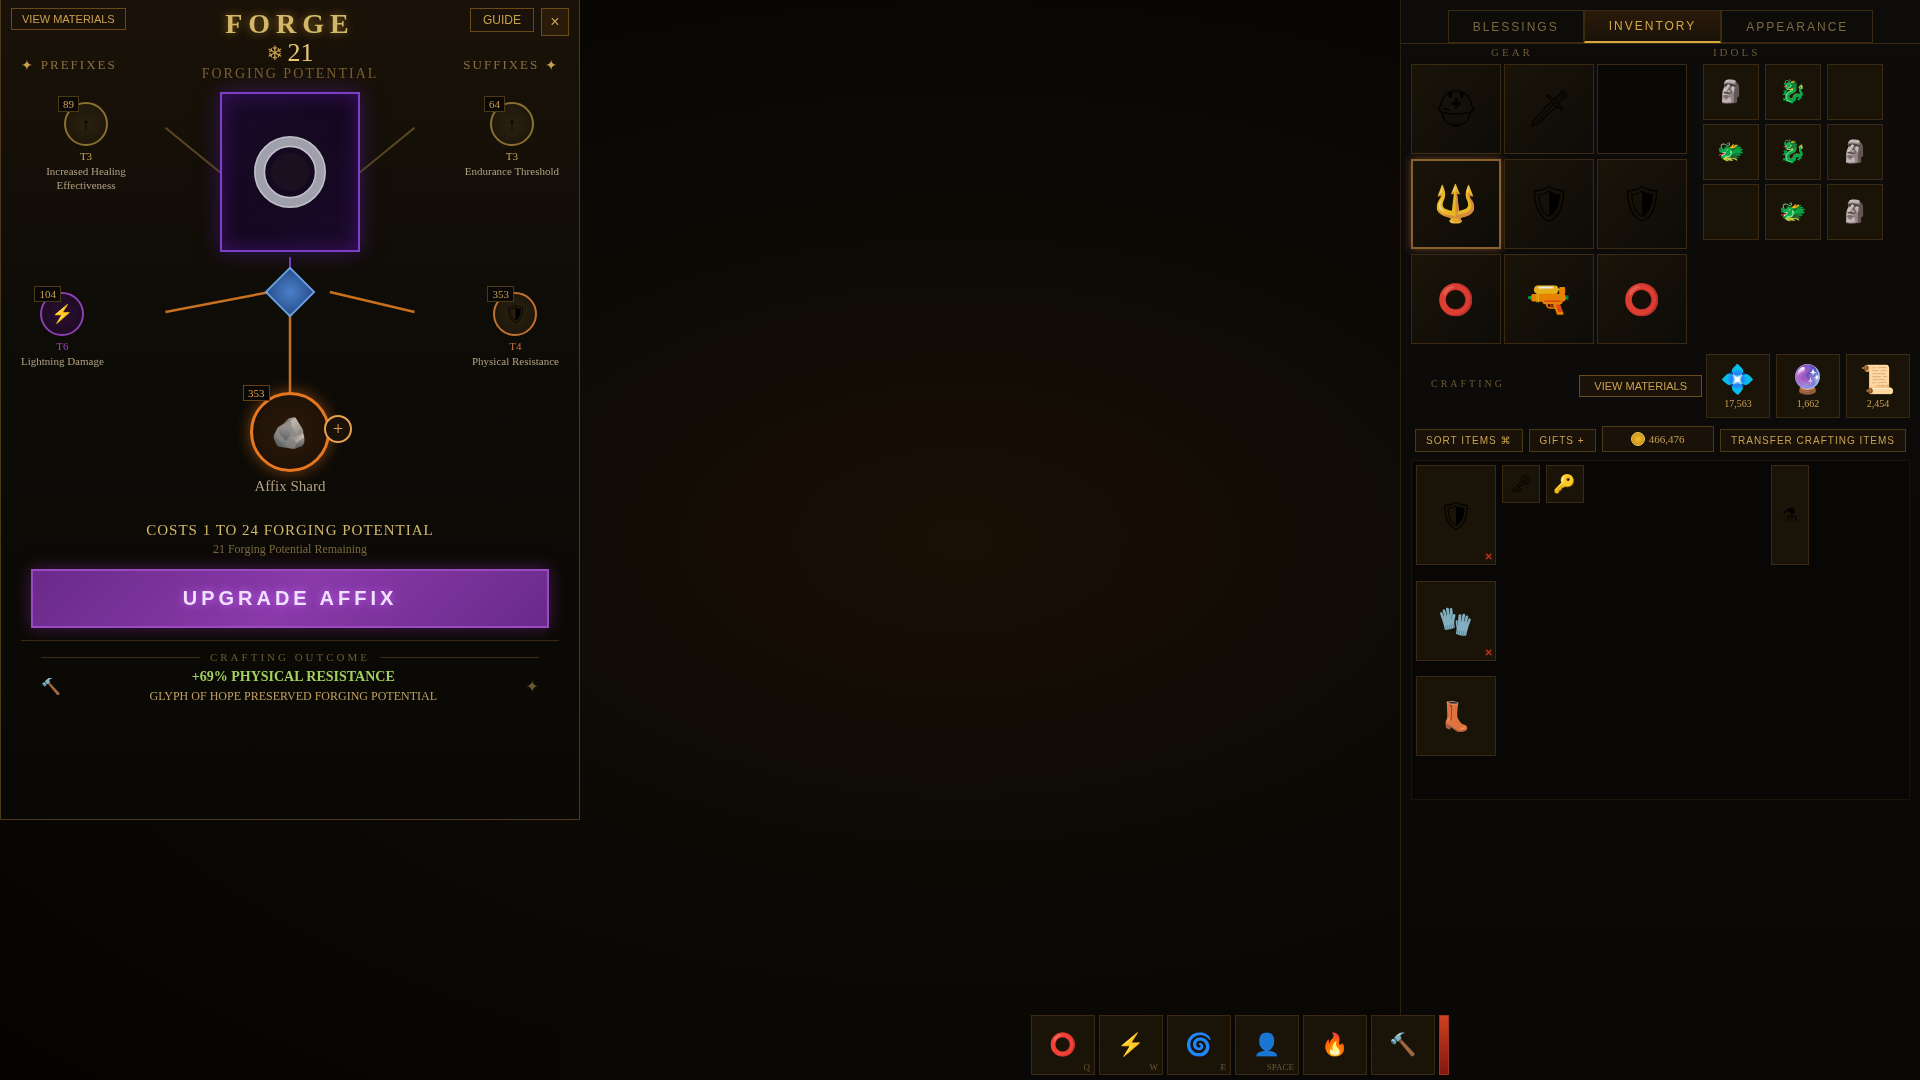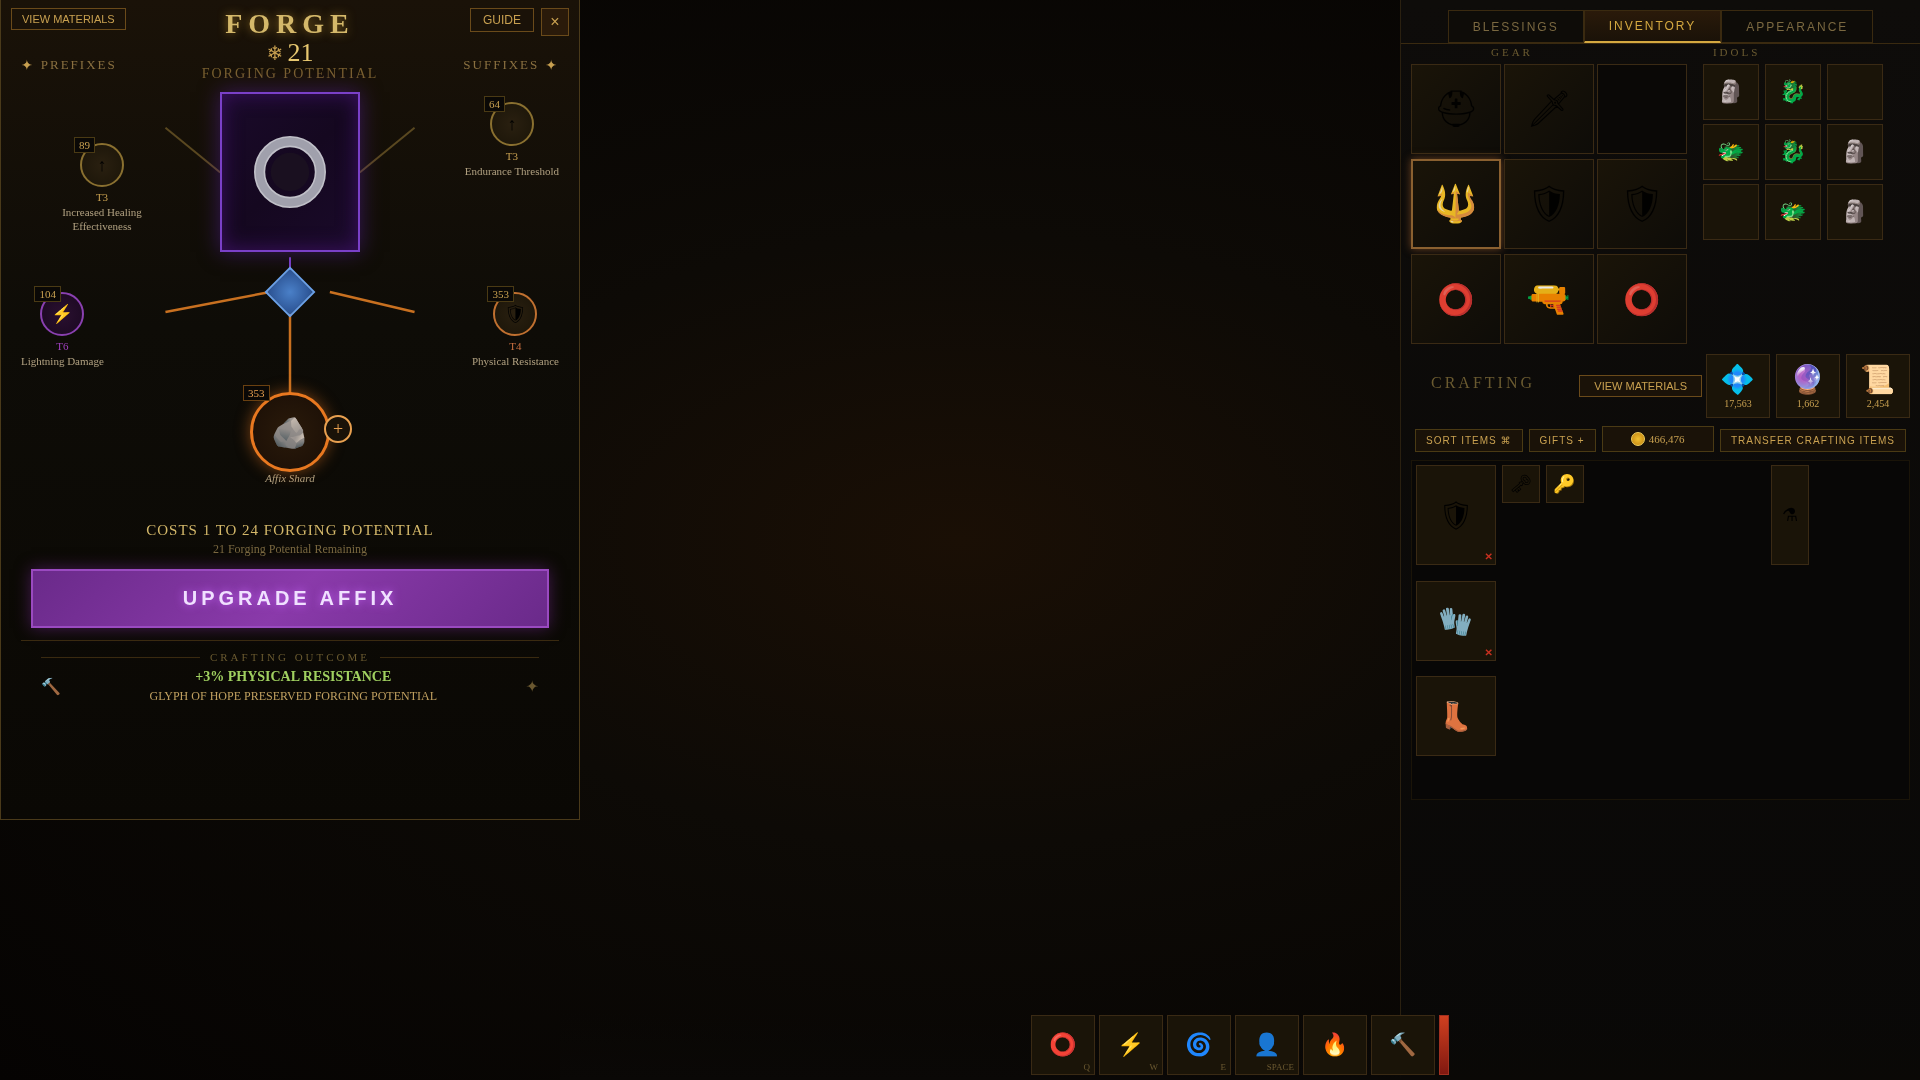--- a/index.html
+++ b/index.html
@@ -171,23 +171,22 @@
 
     
     .affix-node {
       position: absolute;
       display: flex;
       flex-direction: column;
       align-items: center;
     }
 
     .affix-node.top-left {
-      left: 16px;
+      left: 0;
       top: 10px;
-      margin-top: 41px;
     }
 
     .affix-node.top-right {
       right: 0;
       top: 10px;
     }
 
     .affix-node.bottom-left {
       left: 0;
       top: 200px;
@@ -300,24 +299,23 @@
       padding: 1px 4px;
       border: 1px solid #6a4010;
     }
 
     .shard-icon {
       font-size: 30px;
       filter: grayscale(0.3);
     }
 
     .shard-label {
-      font-size: 11px;
+      font-size: 15px;
       color: #b0a080;
-      margin-top: 0;
-      font-style: italic;
+      margin-top: 6px;
     }
 
     .add-btn {
       position: absolute;
       right: -25px;
       top: 20px;
       width: 28px;
       height: 28px;
       border-radius: 50%;
       border: 2px solid #e8a050;
@@ -500,21 +498,21 @@
       font-size: 22px;
     }
 
     
     .crafting-section {
       clear: both;
       margin-top: 10px;
     }
 
     .crafting-header {
-      font-size: 16px;
+      font-size: 10px;
       letter-spacing: 3px;
       color: #6a5a30;
       text-align: center;
       margin-bottom: 6px;
     }
 
     .crafting-materials {
       display: flex;
       gap: 6px;
       justify-content: flex-end;
@@ -836,21 +834,21 @@
 
   <button class="upgrade-btn">UPGRADE AFFIX</button>
 
   <div class="crafting-outcome">
     <div class="outcome-header">
       <span>CRAFTING OUTCOME</span>
     </div>
     <div class="outcome-icons">
       <span style="color:#6a5830;">🔨</span>
       <div>
-        <div class="outcome-result">+3% PHYSICAL RESISTANCE</div>
+        <div class="outcome-result">+69% PHYSICAL RESISTANCE</div>
         <div class="outcome-desc">GLYPH OF HOPE PRESERVED FORGING POTENTIAL</div>
       </div>
       <span style="color:#6a5830;">✦</span>
     </div>
   </div>
 </div>
 
 <div class="right-panel">
 
   <div class="tab-row">

